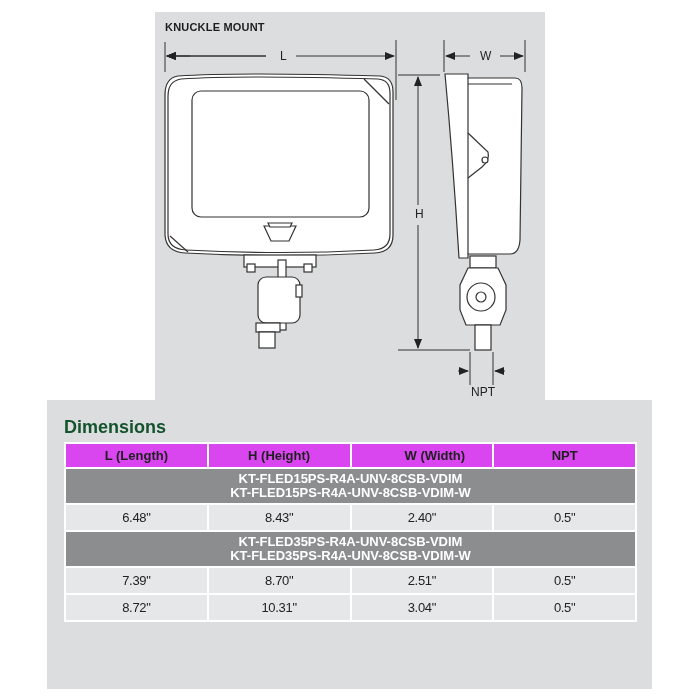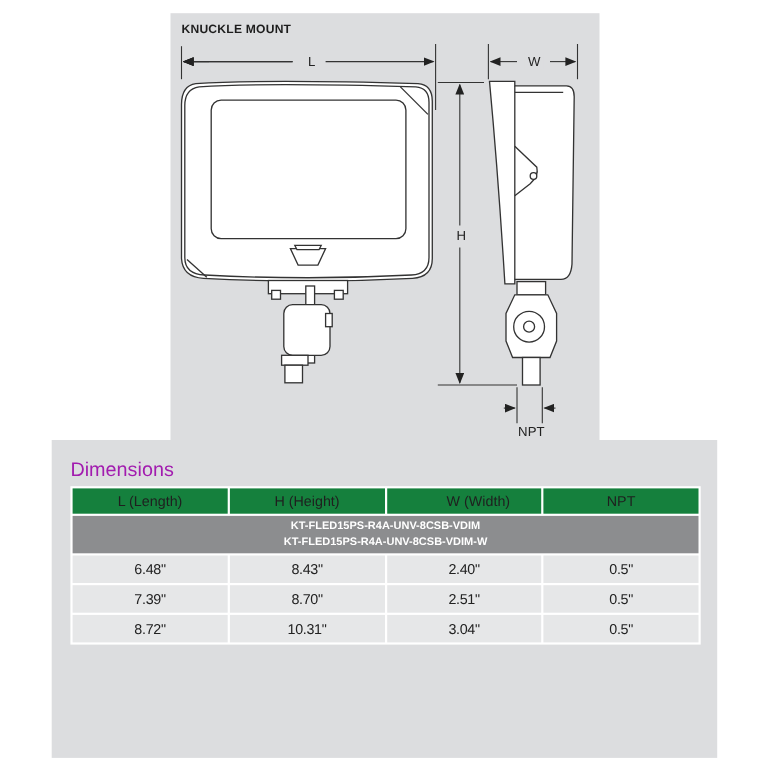--- a/index.html
+++ b/index.html
@@ -2,24 +2,24 @@
 <html><head>
 <meta charset="utf-8">
 <style>
   html,body{margin:0;padding:0;background:#ffffff;}
   body{width:700px;height:700px;position:relative;overflow:hidden;font-family:"Liberation Sans",sans-serif;}
   .upper-panel{position:absolute;left:155px;top:12px;width:390px;height:392px;background:#dcdddf;}
   .lower-panel{position:absolute;left:47px;top:400px;width:605px;height:289px;background:#dcdddf;}
   .title{position:absolute;left:165px;top:21px;font-size:11px;font-weight:bold;color:#1d1d1d;letter-spacing:0.2px;}
   .diagram{position:absolute;left:0;top:0;width:700px;height:700px;}
   .dim-label{position:absolute;font-size:12px;color:#222;background:#dcdddf;padding:0 3px;}
-  .dims-heading{position:absolute;left:64px;top:417px;font-size:18px;font-weight:normal;color:#a21caf;text-align:center;}
+  .dims-heading{position:absolute;left:64px;top:417px;font-size:18px;font-weight:bold;color:#14532d;text-align:center;}
   table.dims{position:absolute;left:64px;top:442px;width:573px;border-collapse:separate;border-spacing:2px;background:#ffffff;}
-  table.dims th{background:#15803d;color:#1f1f1f;font-size:13px;font-weight:normal;height:23px;text-align:center;padding:0;}
-  table.dims td.model{background:#8c8d8f;color:#ffffff;font-size:10px;font-weight:bold;text-align:center;height:34px;padding:0;line-height:14px;}
+  table.dims th{background:#d946ef;color:#1f1f1f;font-size:13px;font-weight:bold;height:23px;text-align:center;padding:0;}
+  table.dims td.model{background:#8c8d8f;color:#ffffff;font-size:13px;font-weight:bold;text-align:center;height:34px;padding:0;line-height:14px;}
   table.dims td.val{background:#e6e7e8;color:#222;font-size:13px;text-align:center;height:25px;padding:0;letter-spacing:-0.3px;}
   .model-line{display:block;}
 </style>
 </head>
 <body>
 
 <div class="upper-panel"></div>
 <div class="lower-panel"></div>
 
 <div class="title">KNUCKLE MOUNT</div>
@@ -112,20 +112,26 @@
         <span class="model-line">KT-FLED15PS-R4A-UNV-8CSB-VDIM-W</span>
       </td>
     </tr>
     <tr>
       <td class="val">6.48"</td>
       <td class="val">8.43"</td>
       <td class="val">2.40"</td>
       <td class="val">0.5"</td>
     </tr>
     <tr>
+      <td class="model" colspan="4">
+        <span class="model-line">KT-FLED35PS-R4A-UNV-8CSB-VDIM</span>
+        <span class="model-line">KT-FLED35PS-R4A-UNV-8CSB-VDIM-W</span>
+      </td>
+    </tr>
+    <tr>
       <td class="val">7.39"</td>
       <td class="val">8.70"</td>
       <td class="val">2.51"</td>
       <td class="val">0.5"</td>
     </tr>
     <tr>
       <td class="val">8.72"</td>
       <td class="val">10.31"</td>
       <td class="val">3.04"</td>
       <td class="val">0.5"</td>

